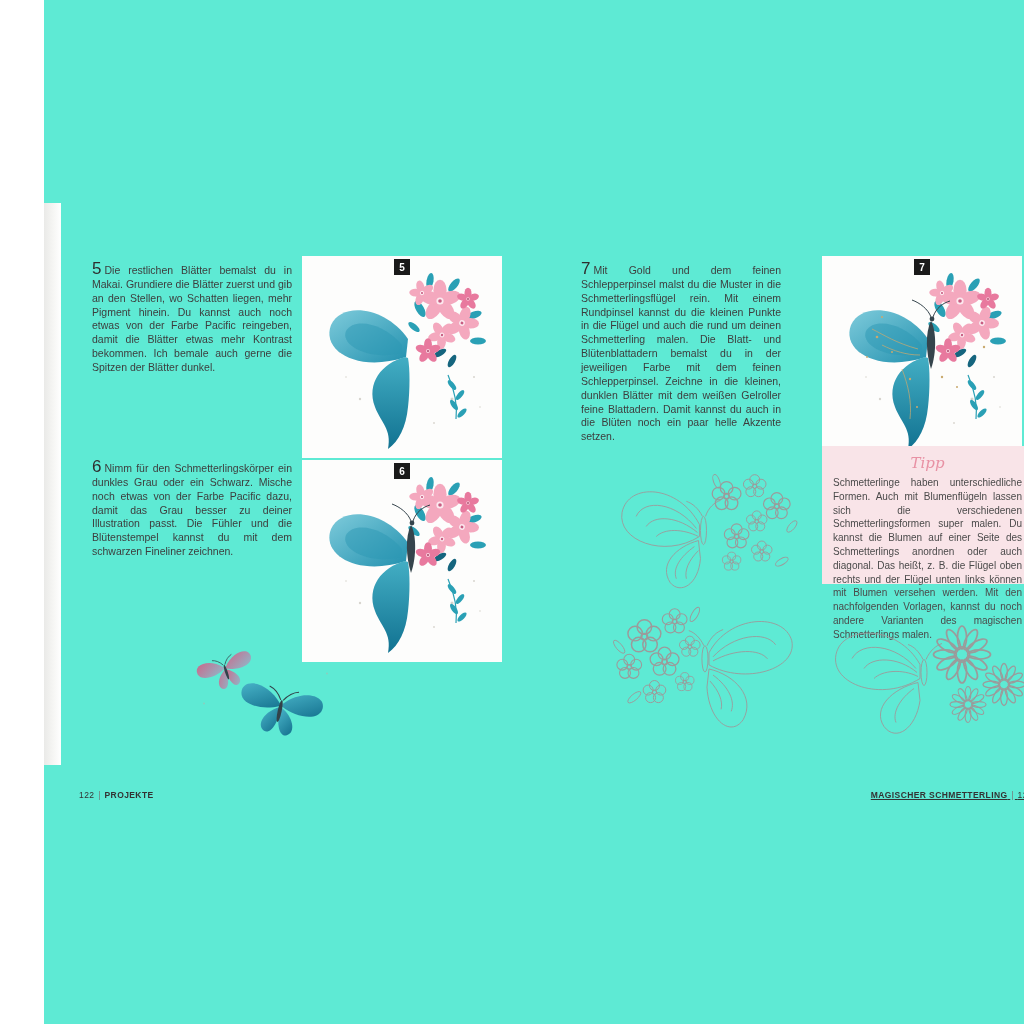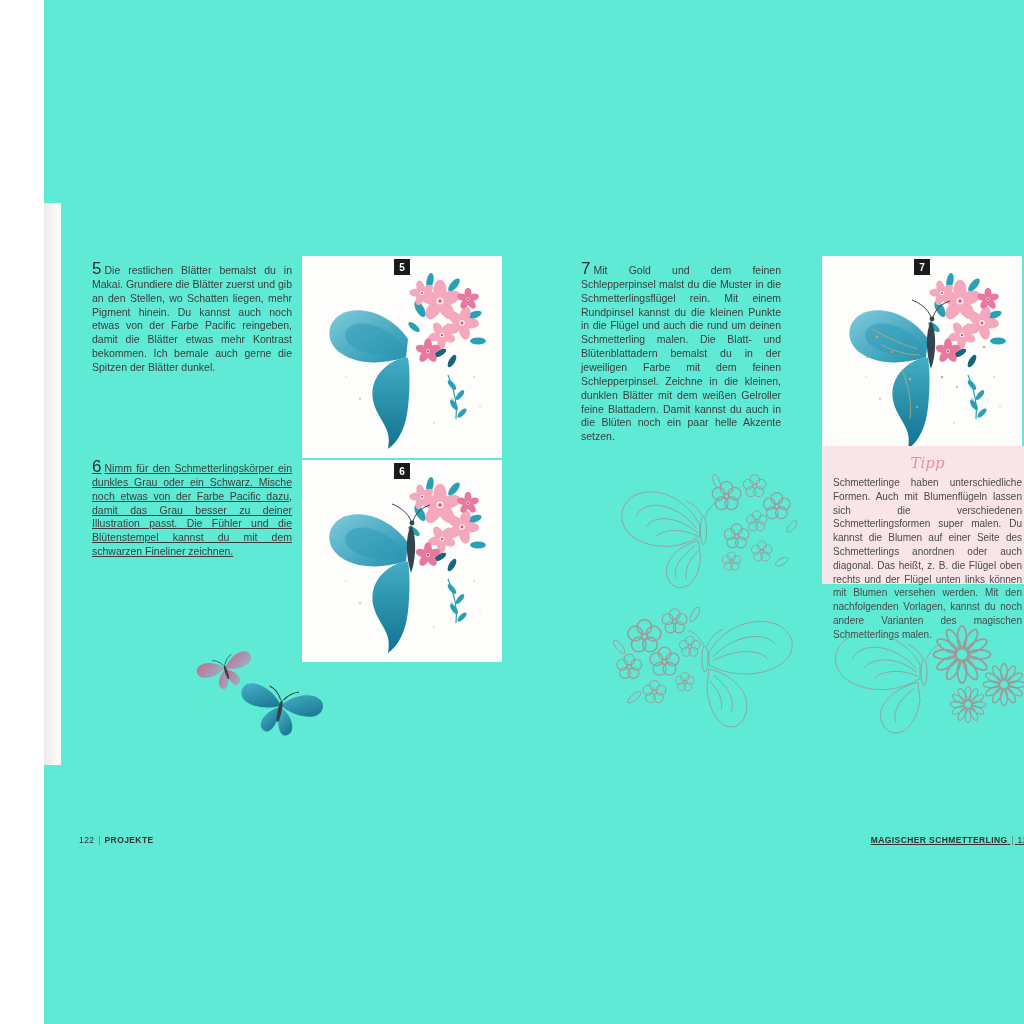--- a/index.html
+++ b/index.html
@@ -22,21 +22,21 @@
   .tip-box   { position:absolute; left:778px; top:446px; width:211px; height:138px; background:#f9e4e8; padding:8px 11px 6px; }
   .tip-title { text-align:center; font-family:"DejaVu Serif", serif; font-style:italic; color:#e891a4; font-size:15px; margin-bottom:4px; }
   .tip-text  { font-size:10px; line-height:1.38; color:#4a4a4a; text-align:justify; }
 
   .sketch { position:absolute; }
   .sketch svg { width:100%; height:100%; display:block; }
 
   .deco { position:absolute; }
   .deco svg { width:100%; height:100%; display:block; }
 
-  .footer { position:absolute; top:835px; font-size:8.5px; color:#333333; letter-spacing:0.4px; }
+  .footer { position:absolute; top:790px; font-size:8.5px; color:#333333; letter-spacing:0.4px; }
   .footer-left  { left:35px; }
   .footer-right { right:35px; text-align:right;text-decoration:underline; }
   .footer b { font-weight:bold; }
   .footer .div { color:#777; padding:0 1px; }
 
   .hidden-defs { position:absolute; width:0; height:0; overflow:hidden; }
 </style>
 </head>
 <body>
 
@@ -195,21 +195,21 @@
     <span class="step-num">5</span><span>Die restlichen Blätter bemalst du in Makai. Grundiere die Blätter zuerst und gib an den Stellen, wo Schatten liegen, mehr Pigment hinein. Du kannst auch noch etwas von der Farbe Pacific reingeben, damit die Blätter etwas mehr Kontrast bekommen. Ich bemale auch gerne die Spitzen der Blätter dunkel.</span>
   </p>
 
   <div class="step-image" style="left:258px; top:256px;">
     <span class="badge">5</span>
     <svg viewBox="0 0 200 200">
         <use href="#wcb"></use>
       </svg>
   </div>
 
-  <p class="step-text" style="left:48px; top:458px;text-decoration:underline;">
+  <p class="step-text" style="left:48px; top:458px;">
     <span class="step-num">6</span><span>Nimm für den Schmetterlingskörper ein dunkles Grau oder ein Schwarz. Mische noch etwas von der Farbe Pacific dazu, damit das Grau besser zu deiner Illustration passt. Die Fühler und die Blütenstempel kannst du mit dem schwarzen Fineliner zeichnen.</span>
   </p>
 
   <div class="step-image" style="left:258px; top:460px;">
     <span class="badge">6</span>
     <svg viewBox="0 0 200 200">
         <use href="#wcb"></use>
         <use href="#wcbody"></use>
       </svg>
   </div>

